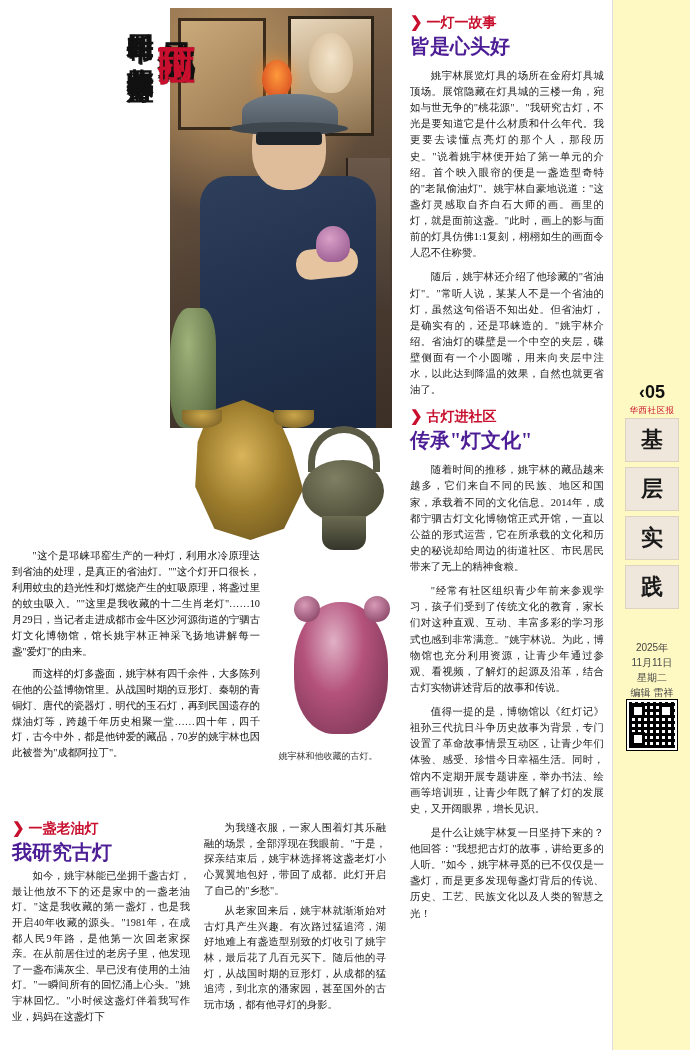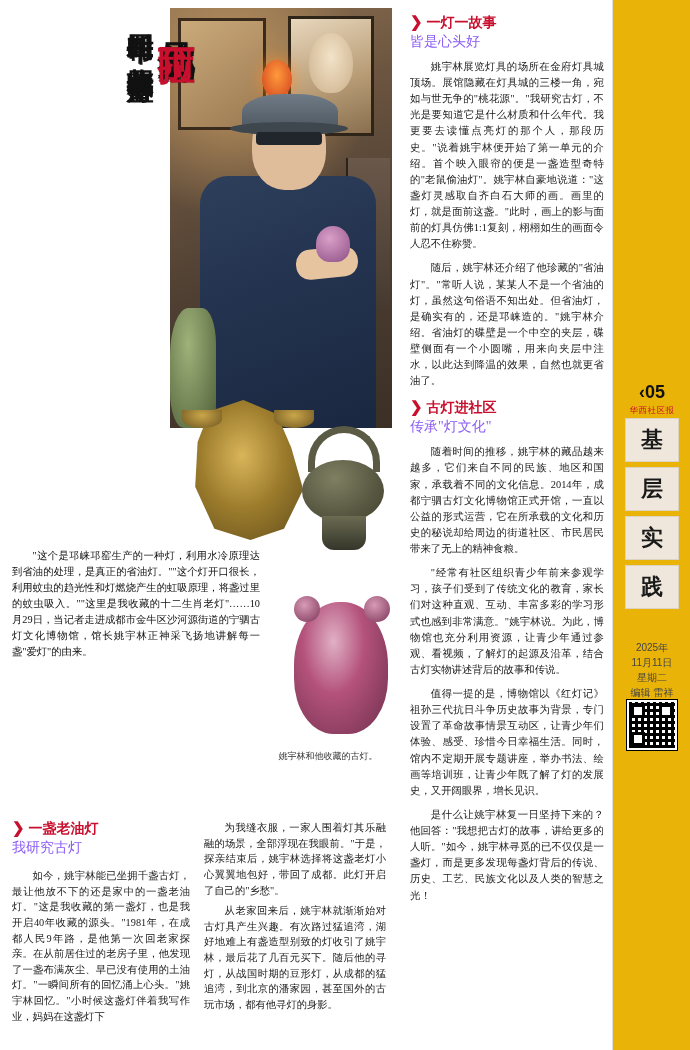--- a/index.html
+++ b/index.html
@@ -199,21 +199,21 @@
     position: absolute; left: 12px; top: 820px; width: 170px;
   }
   .sec-title-red {
     color: #c8102e; font-weight: bold; font-size: 14px; line-height: 1.35;
     display: flex; align-items: flex-start;
   }
   .chev {
     display:inline-block; color:#c8102e; font-weight:bold; font-size: 15px;
     margin-right: 4px; line-height: 1.1;
   }
-  .sec-sub-red { color: #8b5cf6; font-weight: normal; font-size: 14px; }
+  .sec-sub-red { color: #4c1d95; font-weight: bold; font-size: 20px; }
 
   .col-a {
     position: absolute; left: 12px; top: 868px; width: 178px;
     font-size: 10.3px; line-height: 1.52; text-align: justify;
   }
   .col-b {
     position: absolute; left: 204px; top: 820px; width: 182px;
     font-size: 10.3px; line-height: 1.52; text-align: justify;
   }
   .col-a p, .col-b p { margin: 0 0 5px 0; text-indent: 2em; }
@@ -225,21 +225,21 @@
   }
   .rc-head {
     font-size: 10.4px; line-height: 1.55; text-align: justify;
   }
   .rc-head p { margin: 8px 0 6px 0; text-indent: 2em; }
   .sec-head2 { margin: 10px 0 2px 0; }
 
   
   .rail {
     position: absolute; left: 612px; top: 0; width: 78px; height: 1050px;
-    background: #eab308;
+    background: #fef9c3;
     border-left: 1px solid #ddd;
   }
   .rail-pageno {
     position: absolute; top: 382px; left: 8px; width: 62px; text-align: center;
     font-family: "Liberation Sans", sans-serif;
   }
   .rail-pageno .num { font-size: 18px; font-weight: bold; color: #111; }
   .rail-pageno .paper { font-size: 8.5px; color: #c8102e; margin-top: 2px; letter-spacing: .5px; }
   .rail-blocks {
     position: absolute; top: 418px; left: 12px; width: 54px;
@@ -317,20 +317,21 @@
     <div class="art-bear">
       <div class="b"></div>
       <div class="ear-l"></div>
       <div class="ear-r"></div>
     </div>
 
     <div class="cap-photo">姚宇林和他收藏的古灯。</div>
 
     <div class="quote-block">
       <p>"这个是邛崃邛窑生产的一种灯，利用水冷原理达到省油的处理，是真正的省油灯。""这个灯开口很长，利用蚊虫的趋光性和灯燃烧产生的虹吸原理，将盏过里的蚊虫吸入。""这里是我收藏的十二生肖老灯"……10月29日，当记者走进成都市金牛区沙河源街道的宁驷古灯文化博物馆，馆长姚宇林正神采飞扬地讲解每一盏"爱灯"的由来。</p>
+      <p>而这样的灯多盏面，姚宇林有四千余件，大多陈列在他的公益博物馆里。从战国时期的豆形灯、秦朝的青铜灯、唐代的瓷器灯，明代的玉石灯，再到民国遗存的煤油灯等，跨越千年历史相聚一堂……四十年，四千灯，古今中外，都是他钟爱的藏品，70岁的姚宇林也因此被誉为"成都阿拉丁"。</p>
     </div>
 
 
     <div class="sec-left">
       <div class="sec-title-red">
         <span class="chev">❯</span>
         <span>一盏老油灯</span>
       </div>
       <div class="sec-sub-red">我研究古灯</div>
     </div>

